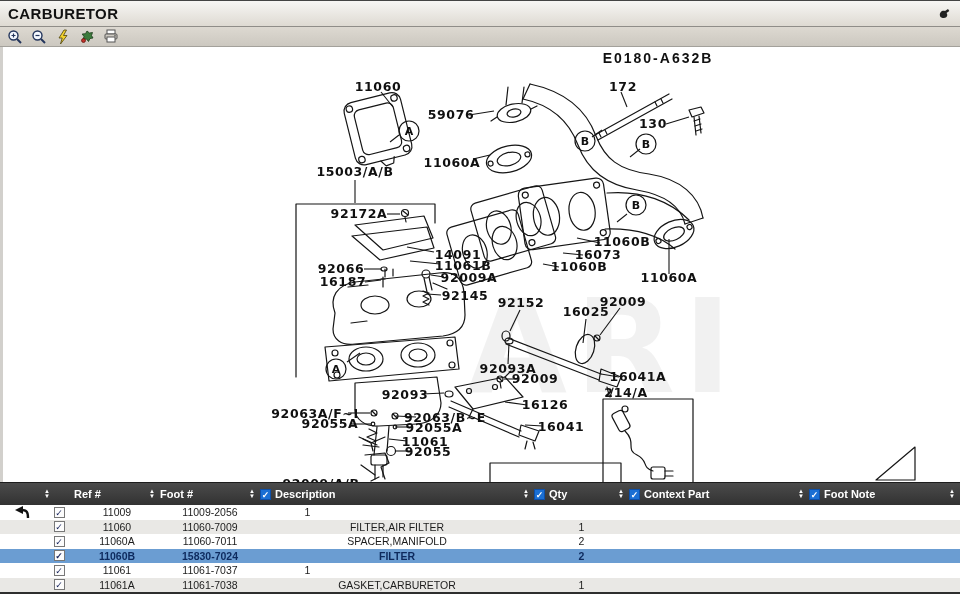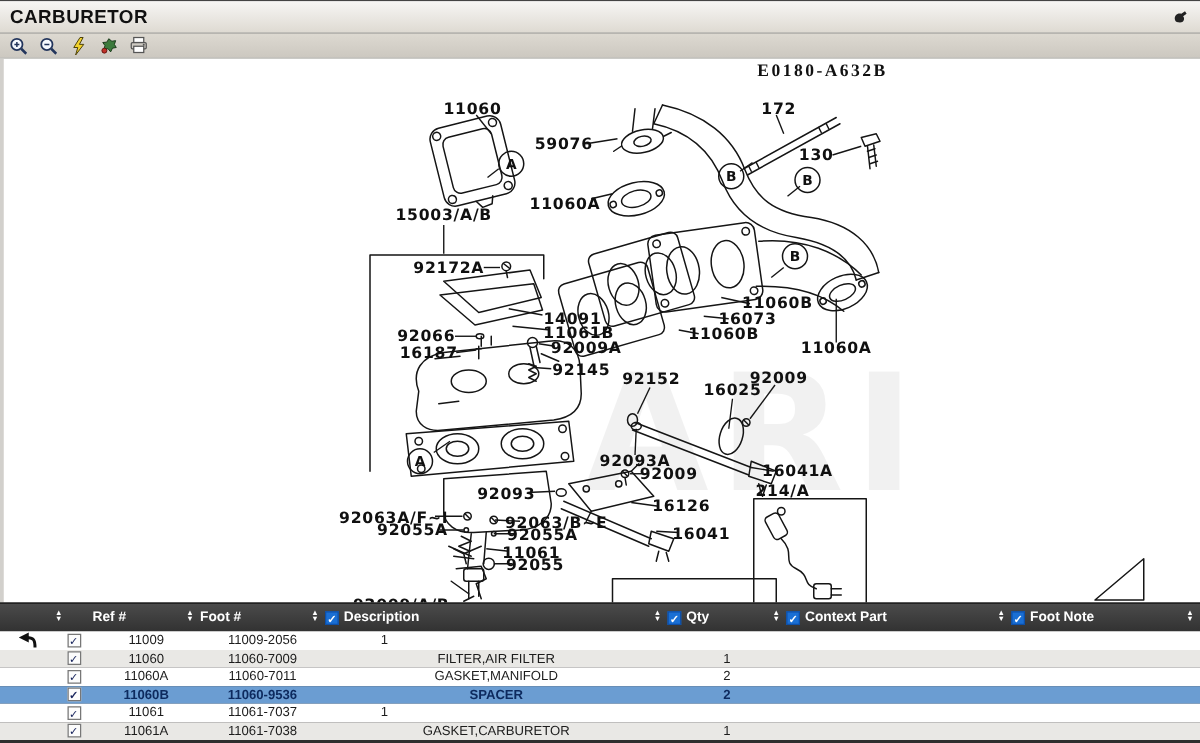--- a/index.html
+++ b/index.html
@@ -13,21 +13,21 @@
   #titlebar .spacer{flex:1}
   
   #toolbar{position:absolute;left:0;top:26px;width:960px;height:20px;
     background:linear-gradient(#ddd9d1,#ccc8c0);border-bottom:1px solid #a3a19b;
     display:flex;align-items:center;gap:7px;box-sizing:border-box;padding:0 6px;}
   .tbtn{width:17px;height:16px;display:flex;align-items:center;justify-content:center;cursor:pointer;}
   
   #stage{position:absolute;left:0;top:46px;width:960px;height:435px;background:#fff;
     border-left:3px solid #d2d0cc;box-sizing:border-box;}
   #diagram-code{position:absolute;left:585px;top:3px;width:140px;text-align:center;
-    font-family:Liberation Serif, serif;font-size:14px;font-weight:bold;color:#111;letter-spacing:2px;}
+    font-family:Liberation Sans, sans-serif;font-size:14px;font-weight:bold;color:#111;letter-spacing:2px;}
   svg{overflow:hidden;display:block}
   .dlabel{font-family:"DejaVu Sans",sans-serif;font-size:12.5px;font-weight:bold;fill:#101010;letter-spacing:.6px;}
   .cletter{font-family:"DejaVu Sans",sans-serif;font-size:11px;font-weight:bold;fill:#101010;}
   
   #table{position:absolute;left:0;top:481px;width:960px;height:113px;background:#2e2e2e;}
   #thead{display:flex;height:22px;background:linear-gradient(#4b4b4b,#323232);
     border-top:1px solid #1d1d1d;color:#fff;font-size:11px;font-weight:bold;}
   .hcell{position:relative;display:flex;align-items:center;box-sizing:border-box;height:22px;}
   .sort{display:flex;flex-direction:column;align-items:center;font-size:6px;line-height:5px;color:#fff;cursor:pointer;}
   .sort.abs{position:absolute;right:5px;top:6px;}
@@ -411,33 +411,33 @@
           <div class="tcell" style="width: 180px;"></div>
           <div class="tcell" style="width: 151px;"></div>
         </div>
         <div class="trow odd">
           <div class="tcell" style="width: 44px;"></div>
           <div class="tcell" style="width: 30px;">
             <span class="rcheck">✓</span>
           </div>
           <div class="tcell" style="width: 86px;">11060A</div>
           <div class="tcell" style="width: 100px;">11060-7011</div>
-          <div class="tcell" style="width: 274px;">GASKET,MANIFOLD</div>
+          <div class="tcell" style="width: 274px;">SPACER,MANIFOLD</div>
           <div class="tcell" style="width: 95px;">2</div>
           <div class="tcell" style="width: 180px;"></div>
           <div class="tcell" style="width: 151px;"></div>
         </div>
         <div class="trow even selected">
           <div class="tcell" style="width: 44px;"></div>
           <div class="tcell" style="width: 30px;">
             <span class="rcheck">✓</span>
           </div>
           <div class="tcell" style="width: 86px;">11060B</div>
-          <div class="tcell" style="width: 100px;">11060-9536</div>
-          <div class="tcell" style="width: 274px;">SPACER</div>
+          <div class="tcell" style="width: 100px;">15830-7024</div>
+          <div class="tcell" style="width: 274px;">FILTER</div>
           <div class="tcell" style="width: 95px;">2</div>
           <div class="tcell" style="width: 180px;"></div>
           <div class="tcell" style="width: 151px;"></div>
         </div>
         <div class="trow odd">
           <div class="tcell" style="width: 44px;"></div>
           <div class="tcell" style="width: 30px;">
             <span class="rcheck">✓</span>
           </div>
           <div class="tcell" style="width: 86px;">11061</div>

